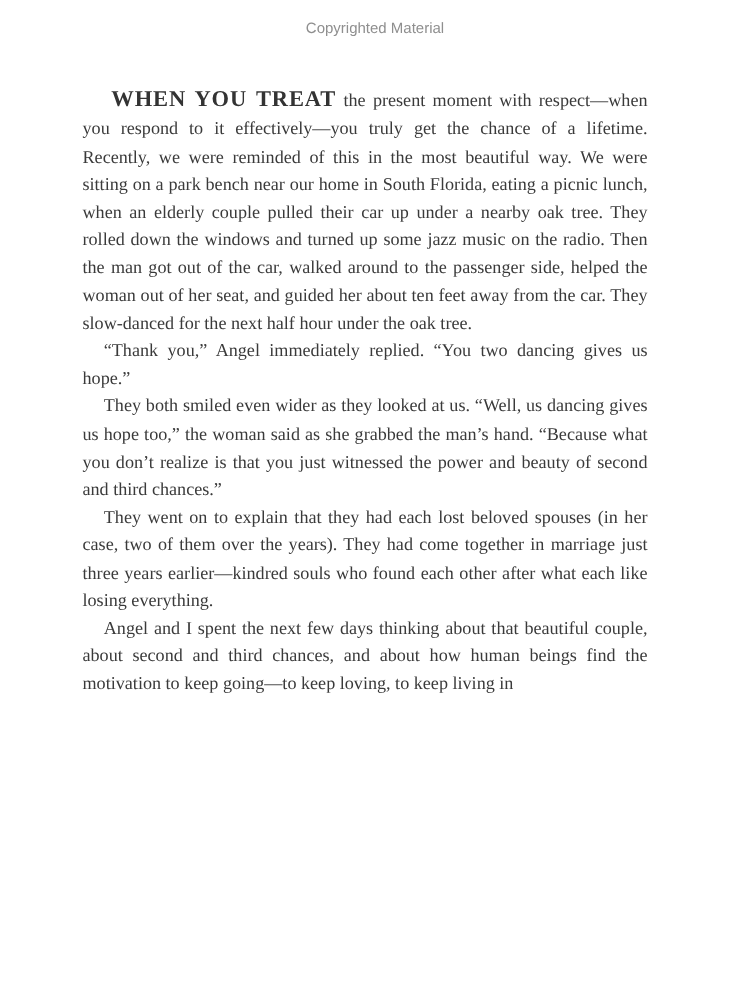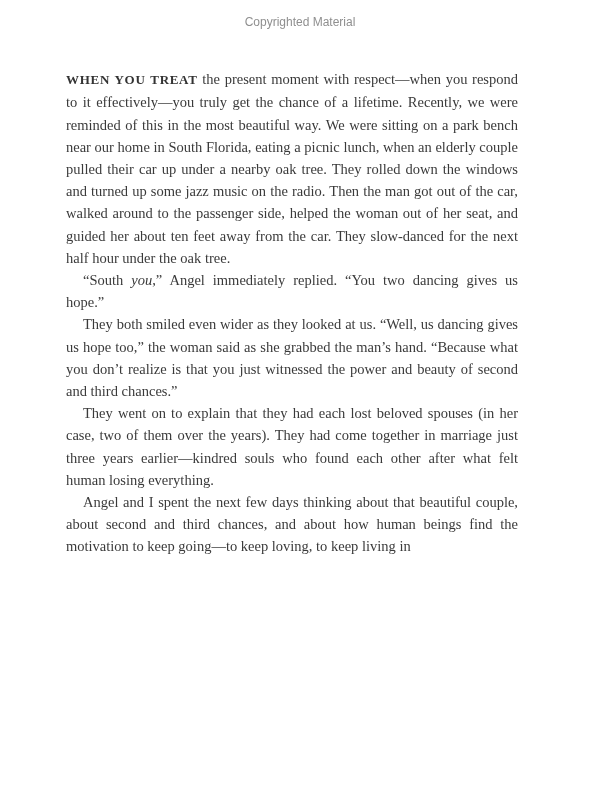--- a/index.html
+++ b/index.html
@@ -35,25 +35,26 @@
     font-size: 14.5px;
     line-height: 22.2px;
     color: #3a3a3a;
     text-align: justify;
   }
   .para { margin: 0; }
   .para.indent { text-indent: 17px; }
   .para.space-before { margin-top: 22.2px; }
   .seg-lead {
     font-weight: bold;
-    font-size: 13px;
+    font-size: 18px;
     letter-spacing: 0.7px;
     color: #333333;
+    margin-left: 23px;
   }
-  .seg-italic { font-style: italic; }
+  .seg-italic { }
 
   .page-footer {
     position: absolute;
     left: 67px;
     top: 743px;
     font-size: 11.5px;
     letter-spacing: 1.4px;
     color: #4d4d4d;
     font-family: Liberation Sans, sans-serif;
   }
@@ -64,23 +65,23 @@
 </style>
 </head>
 <body>
 
 <div class="page">
 
   <div class="copyright-banner top">Copyrighted Material</div>
 
   <div class="body-text">
       <p class="para space-before"><span class="seg-lead">WHEN YOU TREAT</span><span class="seg-normal"> the present moment with respect—when you respond to it effectively—you truly get the chance of a lifetime. Recently, we were reminded of this in the most beautiful way. We were sitting on a park bench near our home in South Florida, eating a picnic lunch, when an elderly couple pulled their car up under a nearby oak tree. They rolled down the windows and turned up some jazz music on the radio. Then the man got out of the car, walked around to the passenger side, helped the woman out of her seat, and guided her about ten feet away from the car. They slow-danced for the next half hour under the oak tree.</span></p>
-      <p class="para indent"><span class="seg-normal">“South </span><span class="seg-italic">you</span><span class="seg-normal">,” Angel immediately replied. “You two dancing gives us hope.”</span></p>
+      <p class="para indent"><span class="seg-normal">“Thank </span><span class="seg-italic">you</span><span class="seg-normal">,” Angel immediately replied. “You two dancing gives us hope.”</span></p>
       <p class="para indent"><span class="seg-normal">They both smiled even wider as they looked at us. “Well, us dancing gives us hope too,” the woman said as she grabbed the man’s hand. “Because what you don’t realize is that you just witnessed the power and beauty of second and third chances.”</span></p>
-      <p class="para indent"><span class="seg-normal">They went on to explain that they had each lost beloved spouses (in her case, two of them over the years). They had come together in marriage just three years earlier—kindred souls who found each other after what felt human losing everything.</span></p>
+      <p class="para indent"><span class="seg-normal">They went on to explain that they had each lost beloved spouses (in her case, two of them over the years). They had come together in marriage just three years earlier—kindred souls who found each other after what each like losing everything.</span></p>
       <p class="para indent"><span class="seg-normal">Angel and I spent the next few days thinking about that beautiful couple, about second and third chances, and about how human beings find the motivation to keep going—to keep loving, to keep living in</span></p>
     </div>
 
   <div class="page-footer">
     <span>xvi</span><span class="divider">|</span><span>Introduction</span>
   </div>
 
   <div class="copyright-banner bottom">Copyrighted Material</div>
 
 </div>

